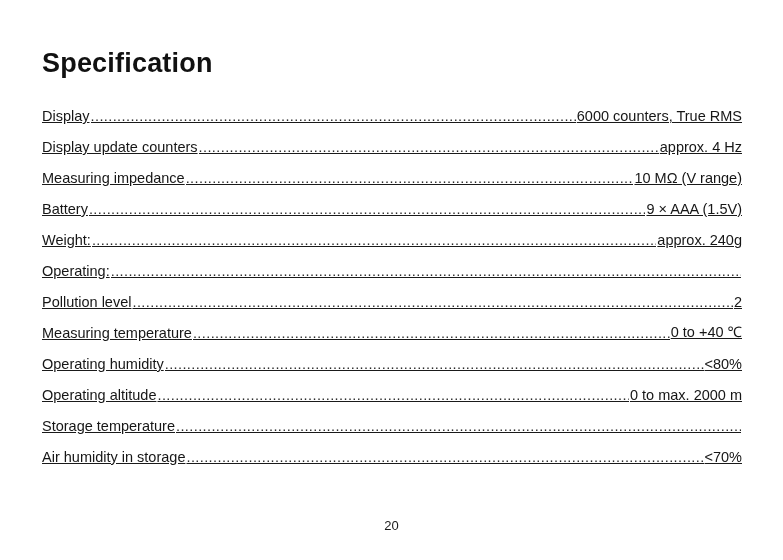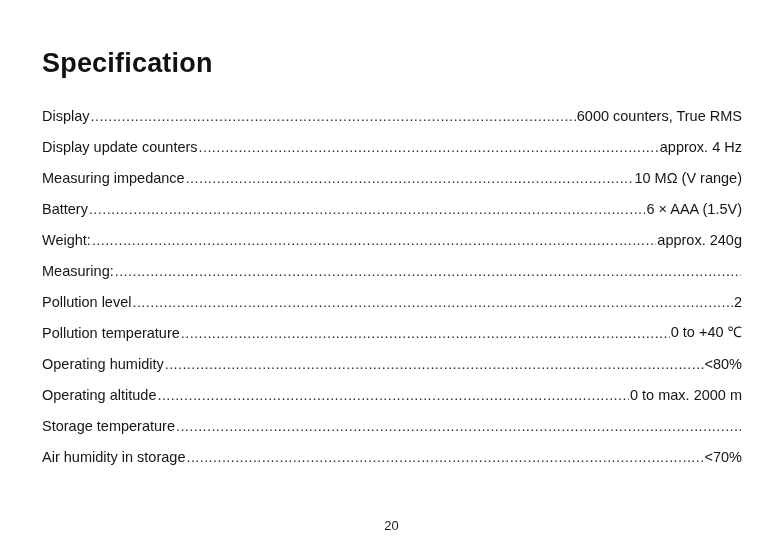--- a/index.html
+++ b/index.html
@@ -30,20 +30,21 @@
     font-size: 27px;
     font-weight: bold;
     letter-spacing: 0.2px;
     color: #111111;
   }
   .spec-list {
     position: absolute;
     left: 42px;
     top: 95px;
     width: 700px;
+    text-decoration: underline;
   }
   .spec-row {
     display: flex;
     align-items: flex-end;
     width: 700px;
     height: 31px;
     font-size: 14.5px;
     color: #161616;
     white-space: nowrap;
   }
@@ -99,42 +100,42 @@
 
     <div class="spec-row">
       <span class="spec-label">Measuring impedance </span>
       <span class="dots">...............................................................................................................................................................................</span>
       <span class="spec-value"> 10 MΩ (V range)</span>
     </div>
 
     <div class="spec-row">
       <span class="spec-label">Battery </span>
       <span class="dots">...............................................................................................................................................................................</span>
-      <span class="spec-value"> 6 × AAA (1.5V)</span>
+      <span class="spec-value"> 9 × AAA (1.5V)</span>
     </div>
 
     <div class="spec-row">
       <span class="spec-label">Weight:</span>
       <span class="dots">...............................................................................................................................................................................</span>
       <span class="spec-value"> approx. 240g</span>
     </div>
 
     <div class="spec-row">
-      <span class="spec-label">Measuring:</span>
+      <span class="spec-label">Operating:</span>
       <span class="dots">...............................................................................................................................................................................</span>
     </div>
 
     <div class="spec-row">
       <span class="spec-label">Pollution level </span>
       <span class="dots">...............................................................................................................................................................................</span>
       <span class="spec-value">2</span>
     </div>
 
     <div class="spec-row">
-      <span class="spec-label">Pollution temperature</span>
+      <span class="spec-label">Measuring temperature</span>
       <span class="dots">...............................................................................................................................................................................</span>
       <span class="spec-value"> 0 to +40  ℃</span>
     </div>
 
     <div class="spec-row">
       <span class="spec-label">Operating humidity </span>
       <span class="dots">...............................................................................................................................................................................</span>
       <span class="spec-value"> &lt;80%</span>
     </div>
 

